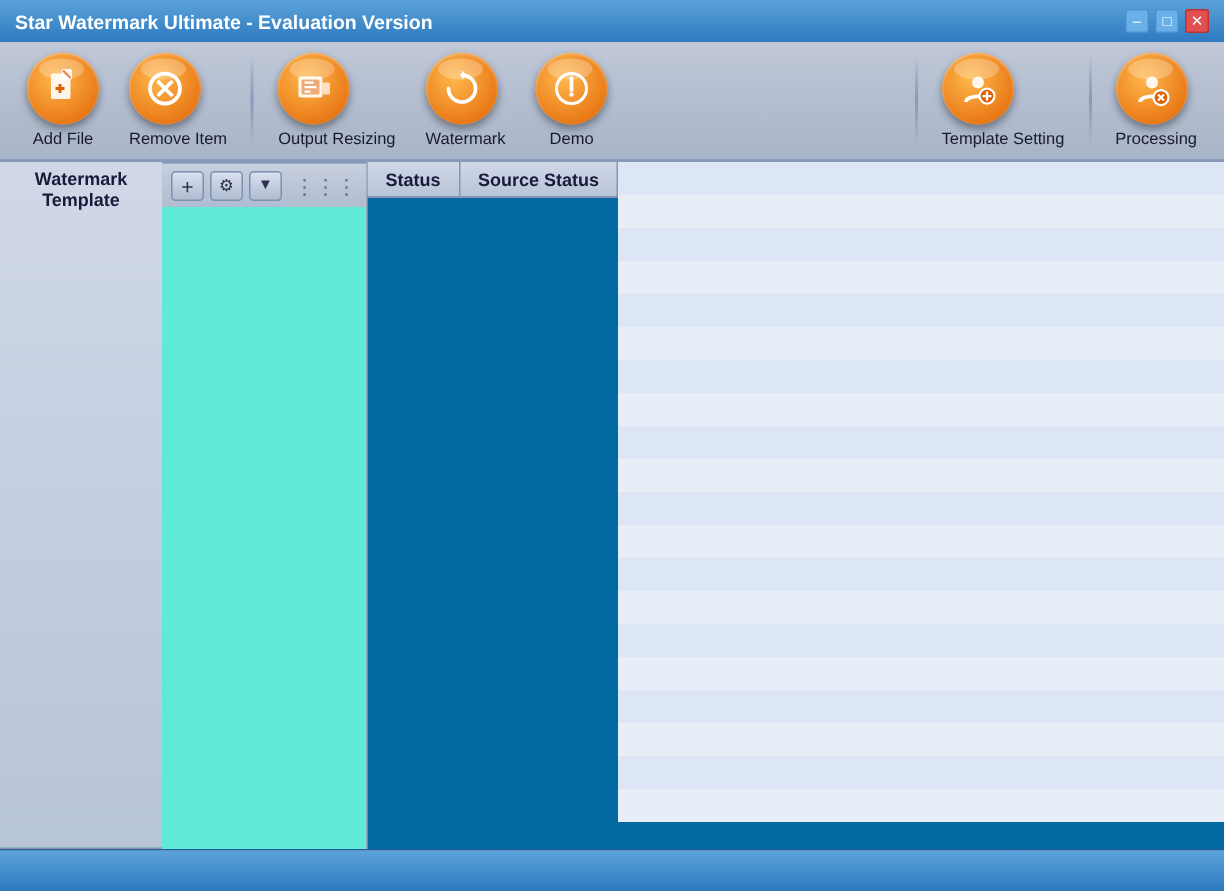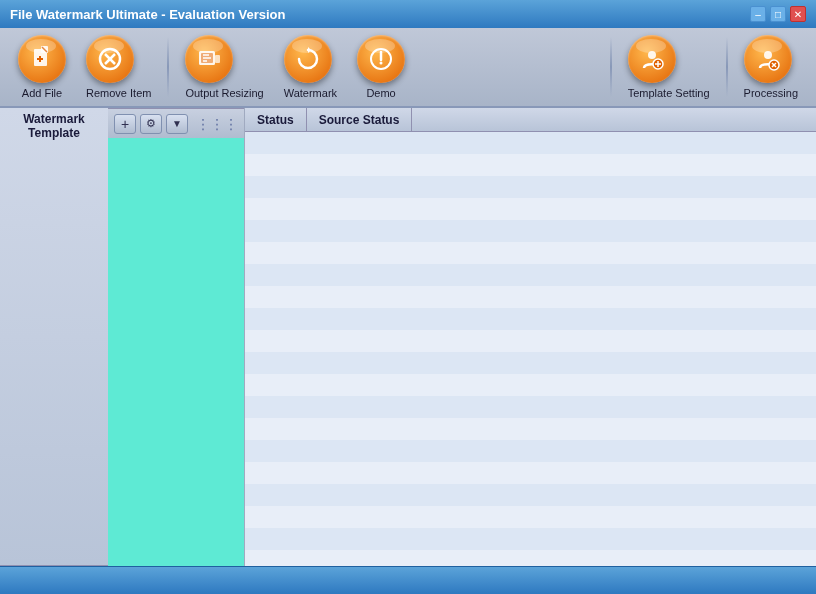--- a/index.html
+++ b/index.html
@@ -192,22 +192,21 @@
     }
     .footer-grip {
       color: #6070a0;
       font-size: 14px;
     }
 
     
     .right-panel {
       flex: 1;
       display: flex;
-      flex-direction: column;
-      background: #7dd3fc;
+      background: #0369a1;
     }
     .right-panel-header {
       background: linear-gradient(to bottom, #d0d8e8, #b8c4d8);
       border-bottom: 1px solid #9090b0;
       display: flex;
       height: 24px;
     }
     .tab-item {
       padding: 3px 12px;
       font-size: 12px;
@@ -235,21 +234,21 @@
       border-top: 1px solid #2060a0;
       display: flex;
       align-items: center;
       padding: 0 8px;
     }
   </style>
 </head>
 <body>
 
 <div class="title-bar">
-  <span class="title-text">File Watermark Ultimate - Evaluation Version</span>
+  <span class="title-text">Star Watermark Ultimate - Evaluation Version</span>
   <div class="window-controls">
     <div class="win-btn">–</div>
     <div class="win-btn">□</div>
     <div class="win-btn close">✕</div>
   </div>
 </div>
 
 <div class="toolbar">
   <div class="toolbar-group">
 

